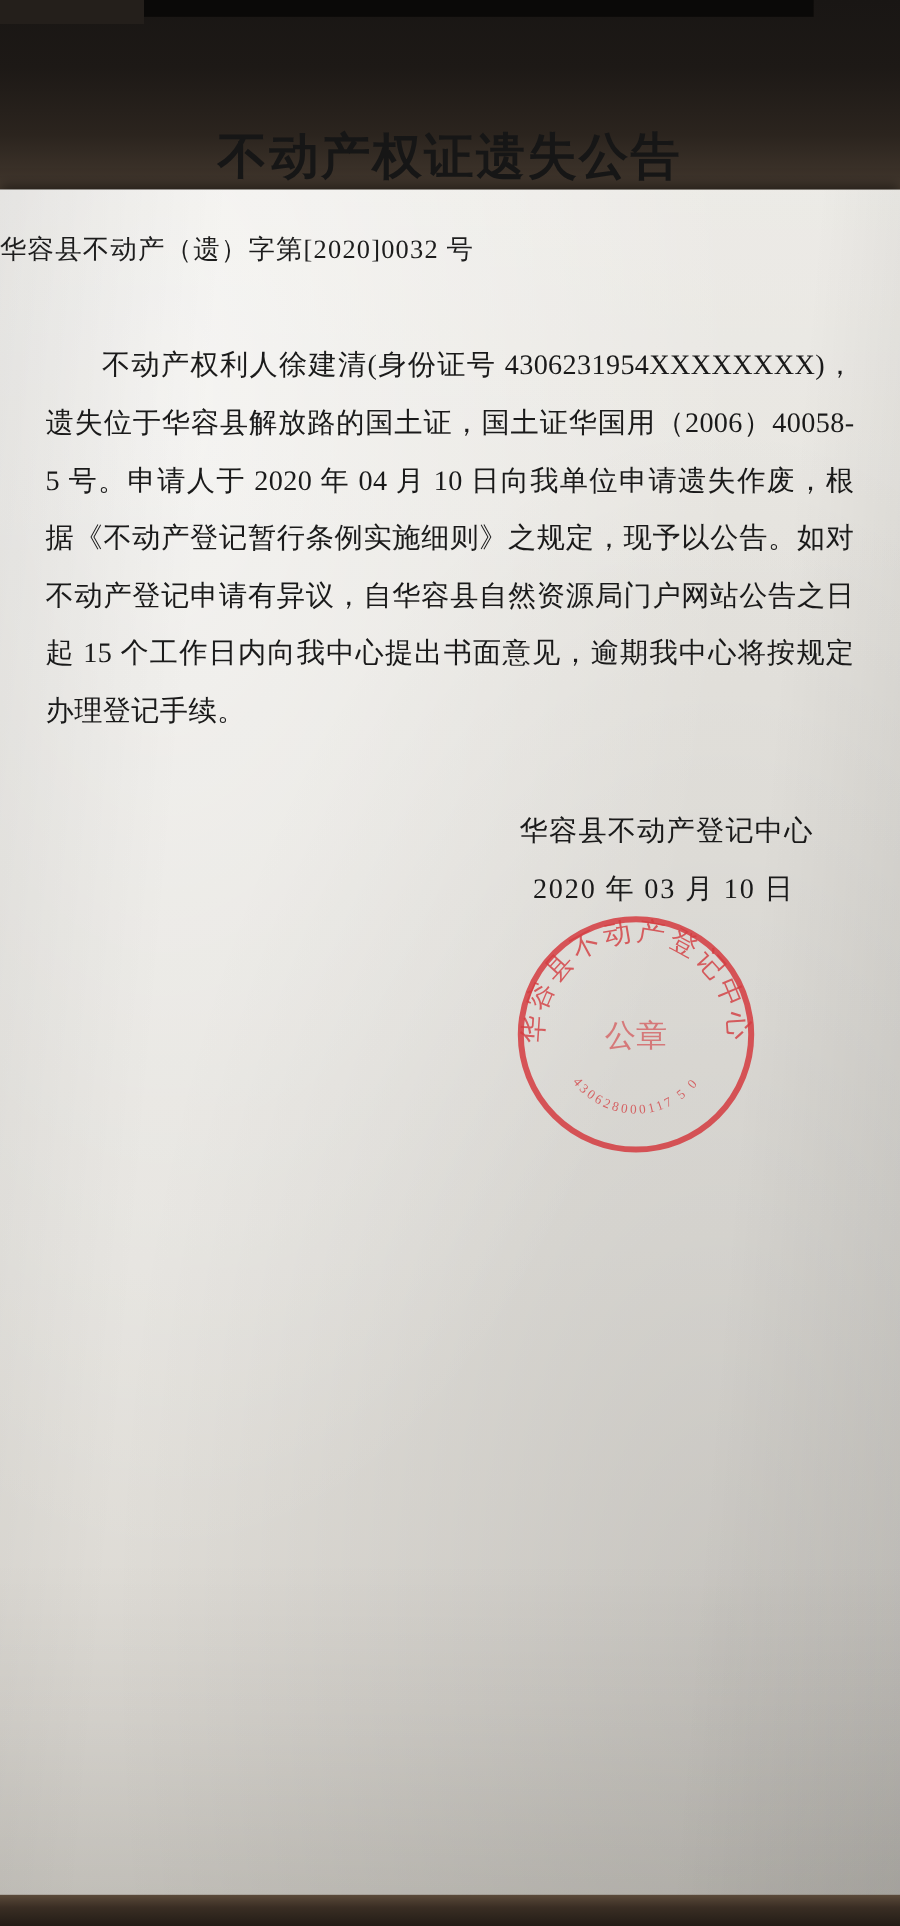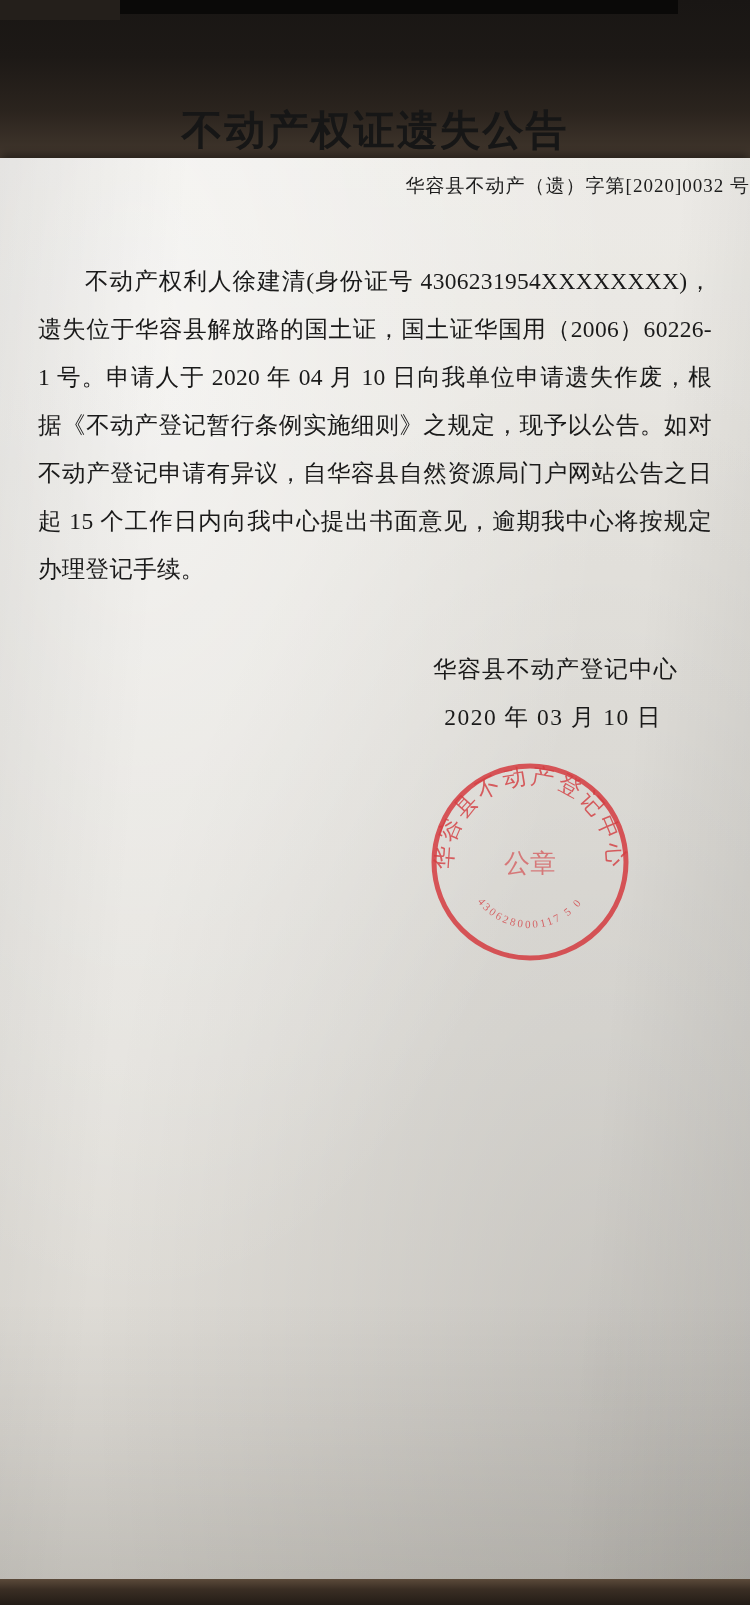--- a/index.html
+++ b/index.html
@@ -87,24 +87,24 @@
     text-align: center;
     font-size: 41px;
     font-weight: bold;
     letter-spacing: 2px;
     margin-top: 103px;
     color: #161616;
     font-family: "Liberation Serif", "DejaVu Serif", serif;
   }
 
   .doc-subtitle {
-    text-align: right;
-    font-size: 19px;
+    text-align: left;
+    font-size: 22px;
     letter-spacing: 1px;
-    margin-top: 15px;
+    margin-top: 35px;
     color: #1d1d1d;
   }
 
   .doc-body {
     margin: 58px 38px 0 38px;
     font-size: 23.5px;
     line-height: 48px;
     text-align: justify;
     text-justify: inter-ideograph;
     text-indent: 2em;
@@ -153,21 +153,21 @@
   <div class="desk-left"></div>
 
   <div class="paper"></div>
 
   <div class="doc-content">
 
     <div class="doc-title">不动产权证遗失公告</div>
 
     <div class="doc-subtitle">华容县不动产（遗）字第[2020]0032 号</div>
 
-    <div class="doc-body">不动产权利人徐建清(身份证号 4306231954XXXXXXXX)，遗失位于华容县解放路的国土证，国土证华国用（2006）60226-1 号。申请人于 2020 年 04 月 10 日向我单位申请遗失作废，根据《不动产登记暂行条例实施细则》之规定，现予以公告。如对不动产登记申请有异议，自华容县自然资源局门户网站公告之日起 15 个工作日内向我中心提出书面意见，逾期我中心将按规定办理登记手续。</div>
+    <div class="doc-body">不动产权利人徐建清(身份证号 4306231954XXXXXXXX)，遗失位于华容县解放路的国土证，国土证华国用（2006）40058-5 号。申请人于 2020 年 04 月 10 日向我单位申请遗失作废，根据《不动产登记暂行条例实施细则》之规定，现予以公告。如对不动产登记申请有异议，自华容县自然资源局门户网站公告之日起 15 个工作日内向我中心提出书面意见，逾期我中心将按规定办理登记手续。</div>
 
     <div class="doc-sign">
       <span class="sign-line">华容县不动产登记中心</span>
       <span class="sign-date">2020 年 03 月 10 日</span>
     </div>
 
   </div>
 
   <div class="seal">
     <svg width="204" height="204" viewBox="0 0 204 204" xmlns="http://www.w3.org/2000/svg">

